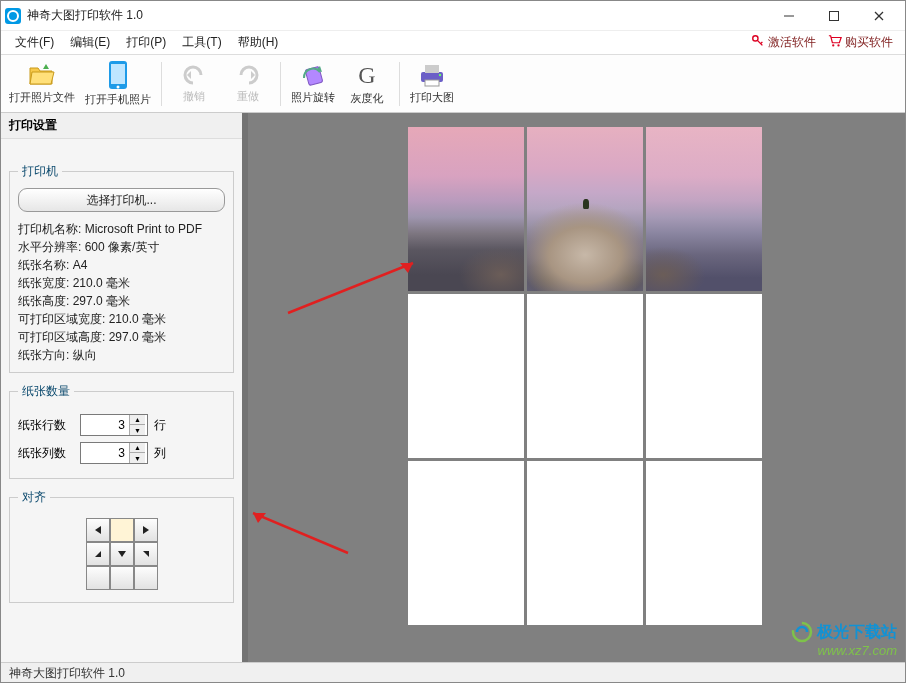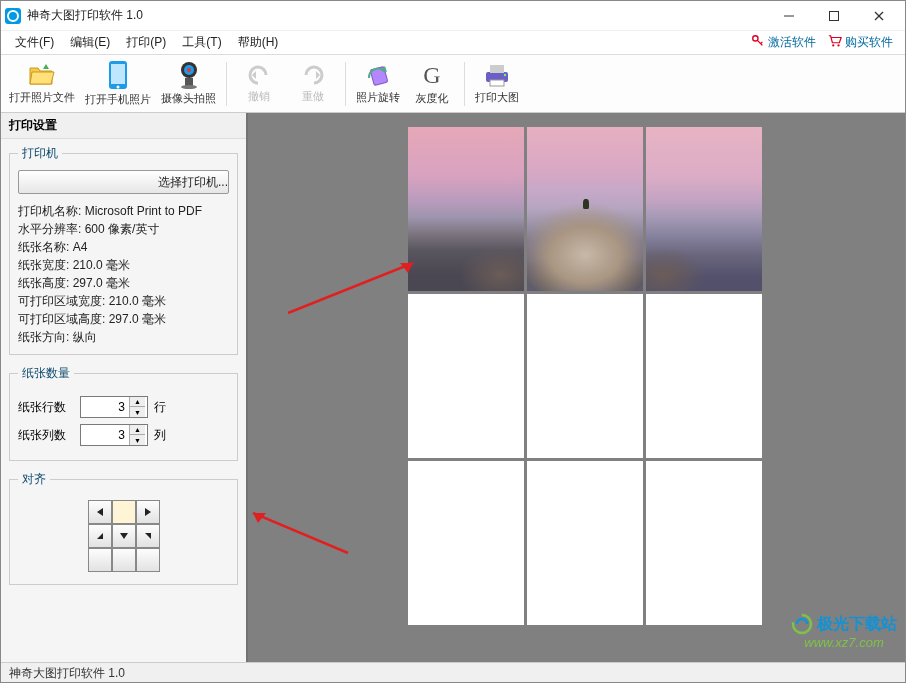--- a/index.html
+++ b/index.html
@@ -42,21 +42,21 @@
 .menubar {
   height: 24px;
   display: flex;
   align-items: center;
   padding: 0 6px;
   background: #fff;
   border-bottom: 1px solid #ddd;
 }
 .menubar .menu-item { padding: 2px 8px; color: #222; }
 .menubar .spacer { flex: 1; }
-.menubar .link { display: flex; align-items: center; gap: 3px; padding: 2px 6px; color: #0369a1; }
+.menubar .link { display: flex; align-items: center; gap: 3px; padding: 2px 6px; color: #7f1d1d; }
 .key-icon { color: #d02; font-size: 13px; }
 .cart-icon { color: #d02; font-size: 13px; }
 
 .toolbar {
   height: 58px;
   display: flex;
   align-items: center;
   padding: 0 4px;
   background: #fdfdfd;
   border-bottom: 1px solid #ccc;
@@ -79,45 +79,46 @@
 }
 .toolbar .spacer { flex: 1; }
 
 .body-area {
   display: flex;
   height: calc(683px - 30px - 24px - 58px - 22px);
 }
 .sidebar {
   width: 247px;
   background: #f5f5f5;
-  border-right: 2px solid #737373;
+  border-right: 6px solid #737373;
   display: flex;
   flex-direction: column;
+  gap: 18px;
 }
 .sidebar-header {
   font-weight: bold;
   padding: 4px 8px;
   background: #f0f0f0;
   border-bottom: 1px solid #ddd;
 }
 .sidebar-body { padding: 6px 8px; overflow: auto; }
 .fieldset {
   border: 1px solid #ccc;
   margin-bottom: 10px;
   padding: 8px;
   background: #f5f5f5;
 }
 .fieldset legend { padding: 0 4px; color: #0c4a6e; }
 .select-btn {
   width: 100%;
   height: 24px;
   border: 1px solid #999;
   background: linear-gradient(#fff, #e6e6e6);
-  border-radius: 2px;
-  text-align: right;
+  border-radius: 9px;
+  text-align: center;
   line-height: 22px;
   color: #222;
   margin-bottom: 8px;
 }
 .info-line { color: #222; line-height: 18px; font-size: 12px; }
 .info-line span { display: inline; }
 .row-input { display: flex; align-items: center; gap: 6px; margin: 6px 0; }
 .row-input label { width: 56px; }
 .spinner {
   display: flex; align-items: center;
@@ -203,22 +204,22 @@
   height: 22px;
   background: #f0f0f0;
   border-top: 1px solid #ccc;
   display: flex;
   align-items: center;
   padding: 0 8px;
   color: #333;
 }
 .watermark {
   position: absolute;
-  right: 8px; bottom: 32px;
-  text-align: center;
+  right: 8px; bottom: 24px;
+  text-align: right;
   pointer-events: none;
 }
 .watermark .line1 { color: #1292d4; font-size: 16px; font-weight: bold; display: flex; align-items: center; gap: 4px; justify-content: flex-end; }
 .watermark .line2 { color: #7ec24a; font-size: 13px; font-style: italic; }
 
 .icon-svg { display: block; }
 </style>
 </head>
 <body>
 
@@ -287,32 +288,20 @@
   <div class="tool-btn">
     <span>
       <svg class="icon-svg" width="22" height="30" viewBox="0 0 22 30">
           <rect x="2" y="1" width="18" height="28" rx="3" fill="#1e9be8"></rect>
           <rect x="4" y="4" width="14" height="20" fill="#bfe6ff"></rect>
           <circle cx="11" cy="27" r="1.5" fill="#fff"></circle>
         </svg>
     </span>
     <span class="label">打开手机照片</span>
   </div>
-  <div class="tool-btn">
-    <span>
-      <svg class="icon-svg" width="26" height="28" viewBox="0 0 26 28">
-          <circle cx="13" cy="9" r="8" fill="#333"></circle>
-          <circle cx="13" cy="9" r="5" fill="#1e9be8"></circle>
-          <circle cx="13" cy="9" r="2" fill="#e33"></circle>
-          <rect x="9" y="17" width="8" height="8" fill="#555"></rect>
-          <ellipse cx="13" cy="26" rx="8" ry="2" fill="#777"></ellipse>
-        </svg>
-    </span>
-    <span class="label">摄像头拍照</span>
-  </div>
   <div class="tool-sep"></div>
   <div class="tool-btn disabled">
     <span>
       <svg class="icon-svg" width="26" height="24" viewBox="0 0 26 24">
           <path d="M20 12a8 8 0 10-8 8" fill="none" stroke="#ccc" stroke-width="3"></path>
           <path d="M6 12l4-4v8z" fill="#ccc"></path>
         </svg>
     </span>
     <span class="label">撤销</span>
   </div>

